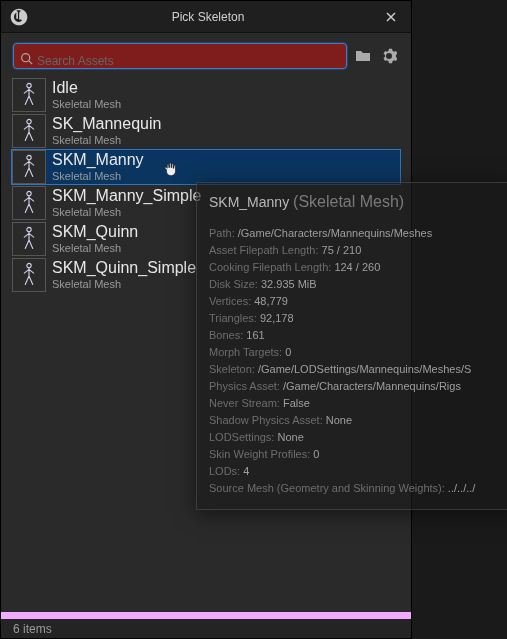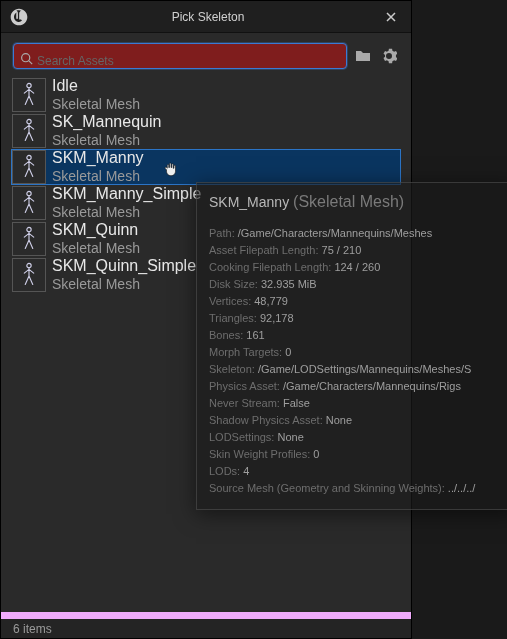--- a/index.html
+++ b/index.html
@@ -99,21 +99,21 @@
     width: 34px; height: 34px;
     background: #2b2b2b;
     border: 1px solid #555;
     margin-right: 6px;
     position: relative;
     flex-shrink: 0;
   }
   .thumb svg { width: 100%; height: 100%; }
   .item-text { display: flex; flex-direction: column; line-height: 1.25; }
   .item-name { color: #e8e8e8; font-size: 16px; }
-  .item-type { color: #9a9a9a; font-size: 14px; }
+  .item-type { color: #9a9a9a; font-size: 11px; }
   .footer {
     height: 26px;
     display: flex;
     align-items: center;
     padding: 0 12px;
     color: #9a9a9a;
     border-top: 7px solid #f0abfc;
     background: #242424;
   }
   

